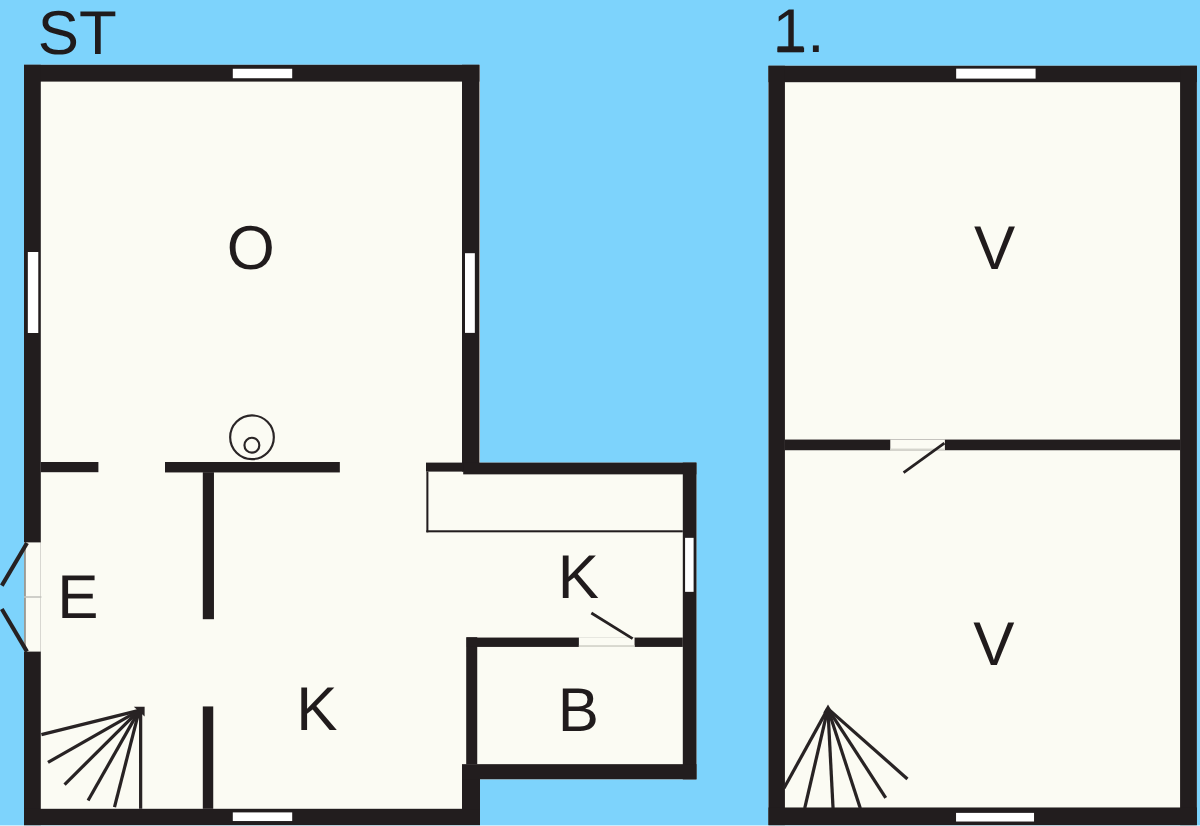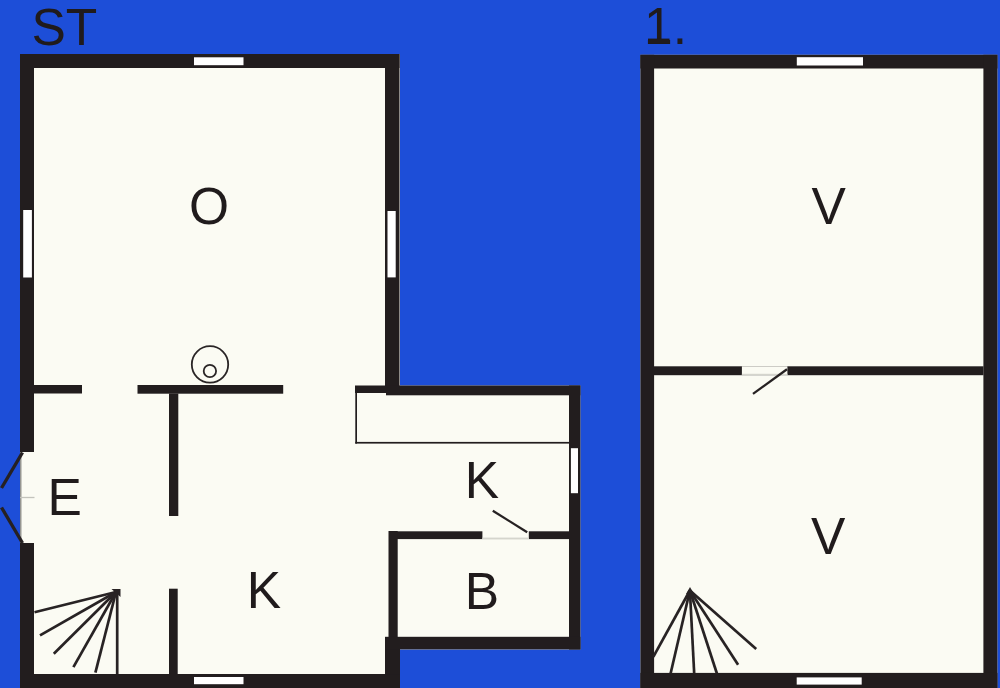--- a/index.html
+++ b/index.html
@@ -1,16 +1,16 @@
 <!DOCTYPE html>
 <html><head>
 <meta charset="utf-8">
 <style>
   html,body{margin:0;padding:0;background:#ffffff;}
-  #canvas{width:1000px;height:688px;position:relative;overflow:hidden;background:#1d4ed8;}
+  #canvas{width:1000px;height:688px;position:relative;overflow:hidden;background:#7dd3fc;}
   svg{display:block;}
   text{font-family:"Liberation Sans", sans-serif;fill:#201b1c;}
 </style>
 </head>
 <body>
 <div id="canvas">
 <svg width="1000" height="688" viewBox="0 0 1000 688">
 
   <rect x="20" y="54" width="380" height="634" fill="#fbfbf3"></rect>
 

